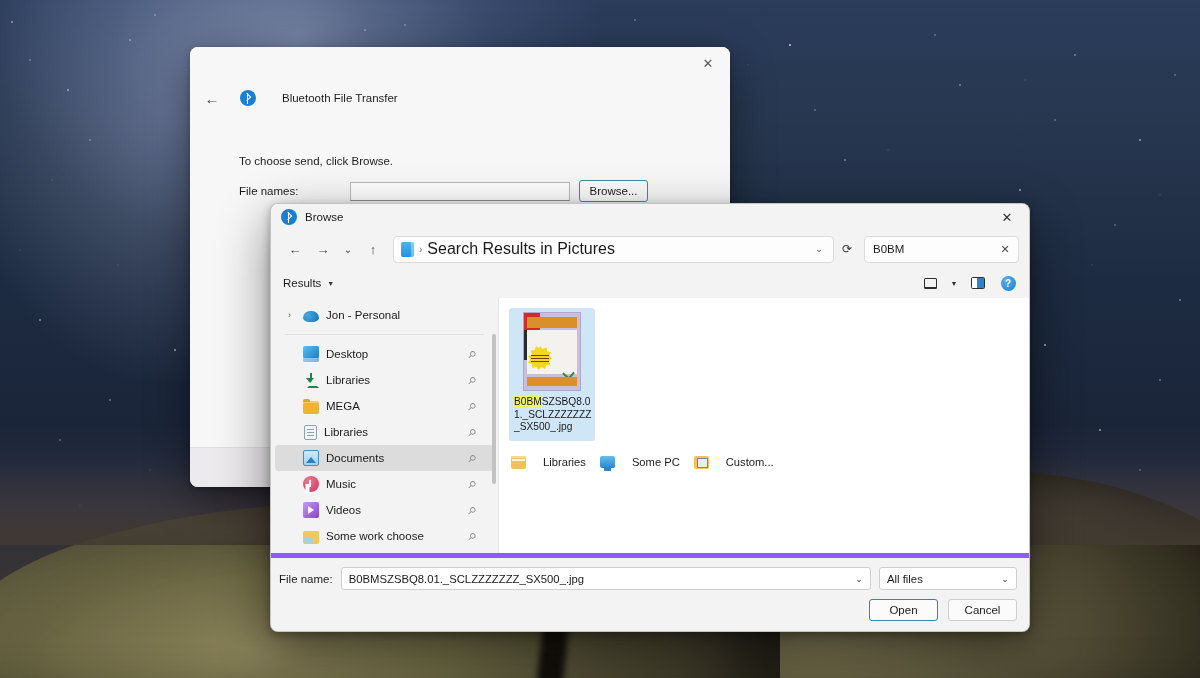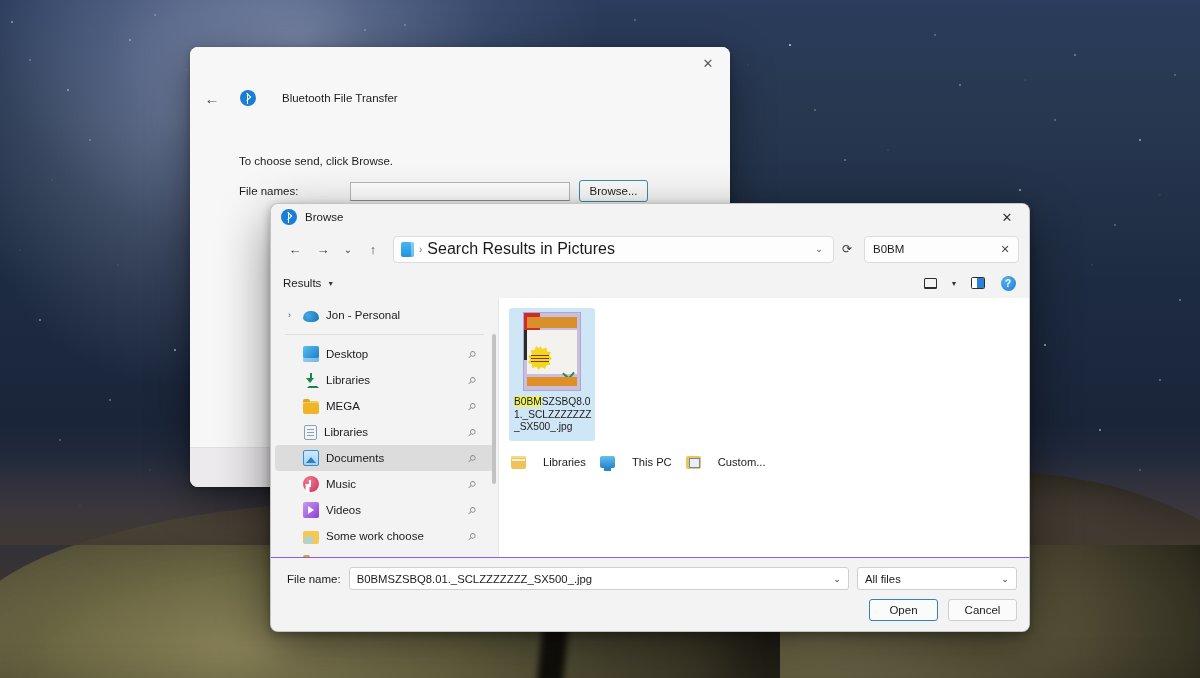--- a/index.html
+++ b/index.html
@@ -345,31 +345,31 @@
   .again-item { display:flex; align-items:center; gap: 17px; font-size: 11.2px; color: #1b1b1b; cursor: default; }
   .ic-libraries { width:15px;height:13px; background:#f2c25a; border-radius:2px; position:relative; box-shadow: inset 0 2px 0 #f8d98c; }
   .ic-libraries::after{content:"";position:absolute;left:1px;top:3px;width:13px;height:2px;background:#fff;opacity:.8;}
   .ic-thispc { width:15px;height:12px; background:linear-gradient(180deg,#63c0ef,#2a86cb); border-radius:2px; position:relative; }
   .ic-thispc::after{content:"";position:absolute;left:4px;bottom:-3px;width:7px;height:3px;background:#2a86cb;}
   .ic-custom { width:15px;height:13px; background:#f2c25a; border-radius:2px; position:relative; }
   .ic-custom::after{content:"";position:absolute;left:3px;top:2px;width:9px;height:8px;background:#e9eef5;border:1px solid #6f8aa6;}
 
   
   #browse-bottom {
-    flex: none; background: #f3f3f3; border-top: 1px solid #8b5cf6;
-    padding: 9px 12px 10px 16px;
+    flex: none; background: #f3f3f3; border-top: 5px solid #8b5cf6;
+    padding: 9px 12px 10px 8px;
   }
   #fn-row { display:flex; align-items:center; gap: 8px; }
   #fn-label { font-size: 11.5px; color: #1b1b1b; }
   .combo {
     height: 23px; background:#fff; border:1px solid #cfcfcf; border-radius:3px;
     display:flex; align-items:center; padding: 0 2px 0 7px; font-size: 11.3px; color:#1b1b1b;
   }
   #fn-combo { flex: 1; }
-  #filter-combo { width: 160px; }
+  #filter-combo { width: 138px; }
   .combo-val { flex:1; white-space:nowrap; overflow:hidden; }
   .combo-caret { width:18px; text-align:center; font-size:9px; color:#333; }
   #btn-row { display:flex; justify-content:flex-end; gap: 10px; margin-top: 9px; margin-right: 0; }
   .dlg-btn {
     width: 69px; height: 22px; border-radius: 3px; font-size: 11.5px; color:#1b1b1b;
     background: #fbfbfb; border: 1px solid #cfcfcf;
     font-family: "Liberation Sans", sans-serif; cursor: default;
   }
   .dlg-btn.primary { border-color: #2f84b8; text-align: center; }
 </style>
@@ -543,21 +543,21 @@
         </div>
 
         <div id="search-again">
           <div id="again-items">
             <div class="again-item">
               <span class="ic-libraries"></span>
               <span>Libraries</span>
             </div>
             <div class="again-item">
               <span class="ic-thispc"></span>
-              <span>This PC</span>
+              <span>Some PC</span>
             </div>
             <div class="again-item">
               <span class="ic-custom"></span>
               <span>Custom...</span>
             </div>
           </div>
         </div>
       </div>
     </div>
 

